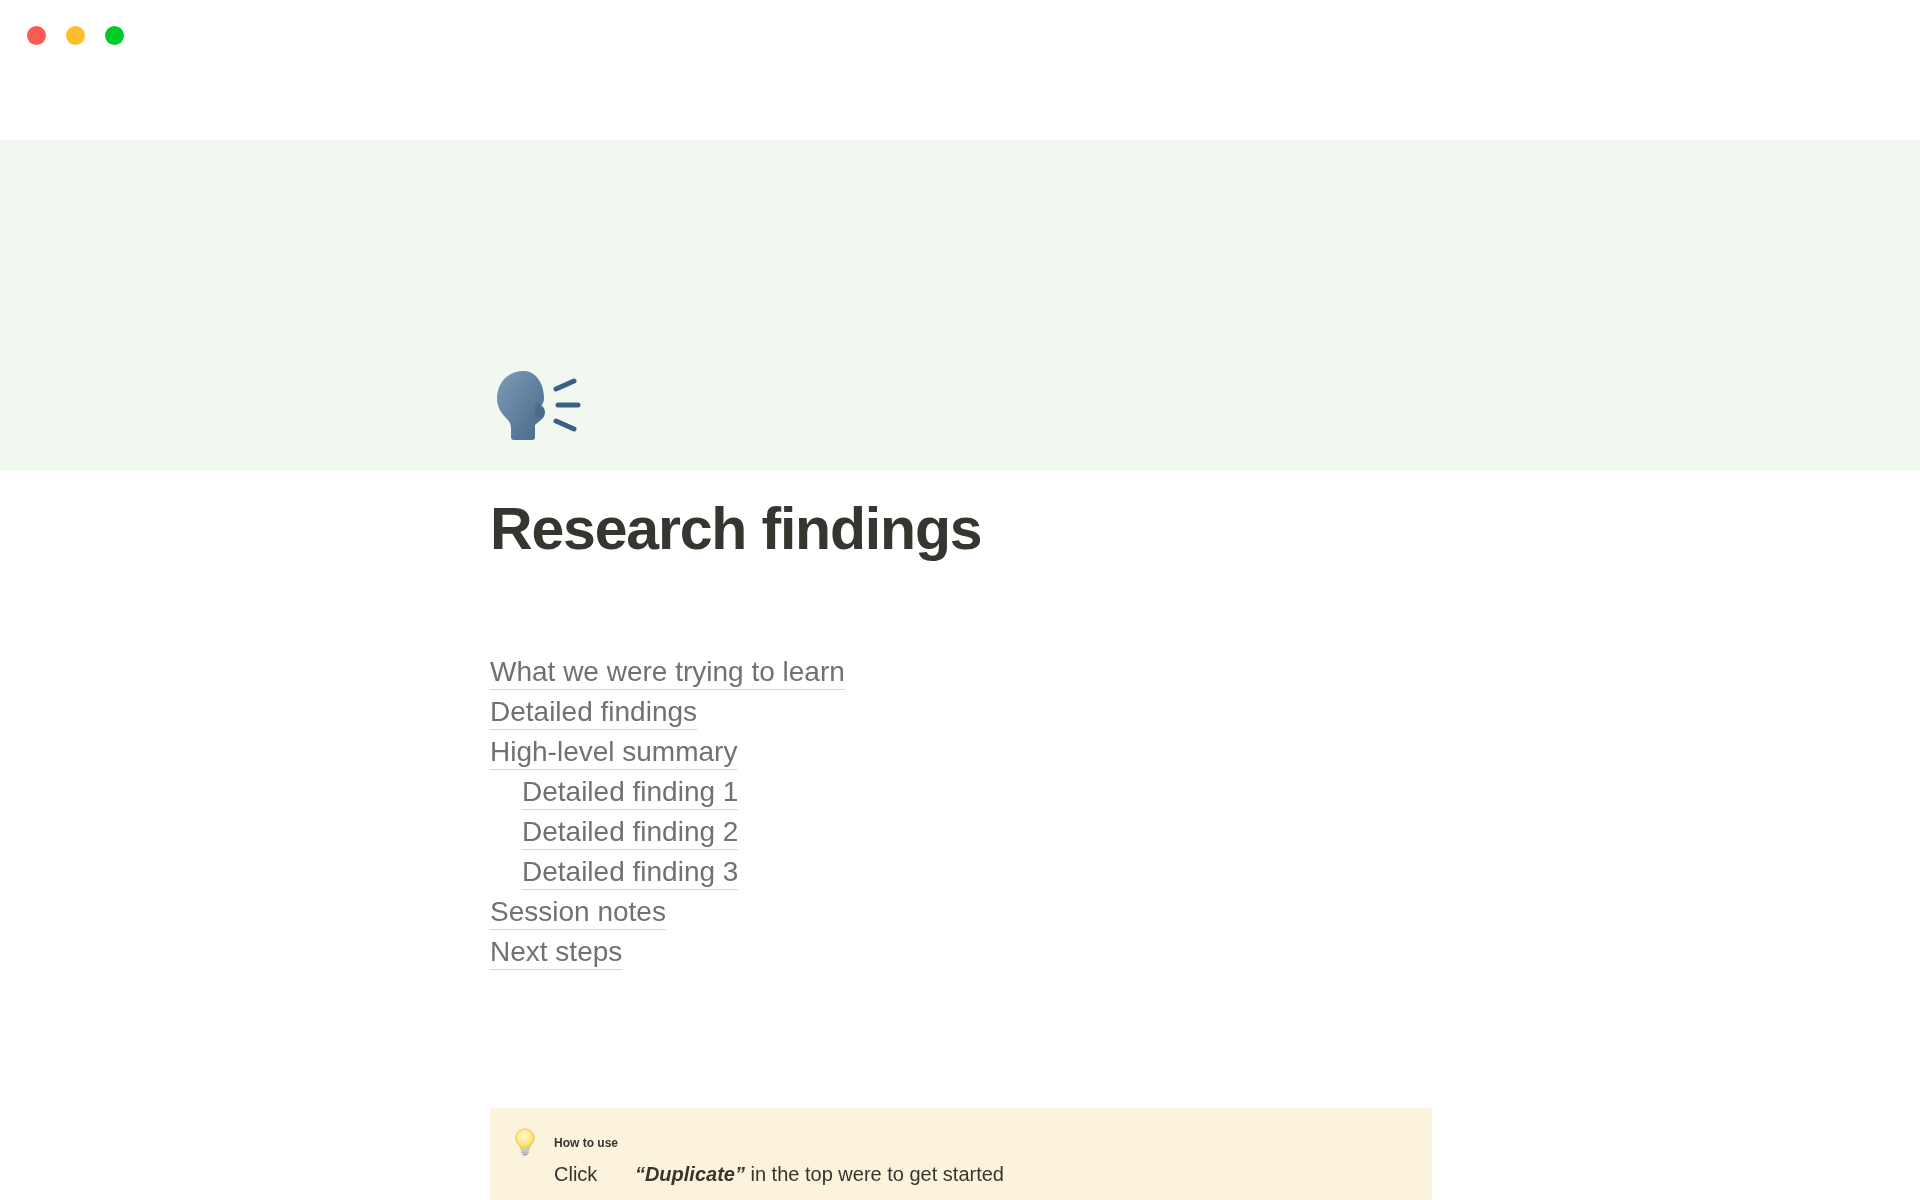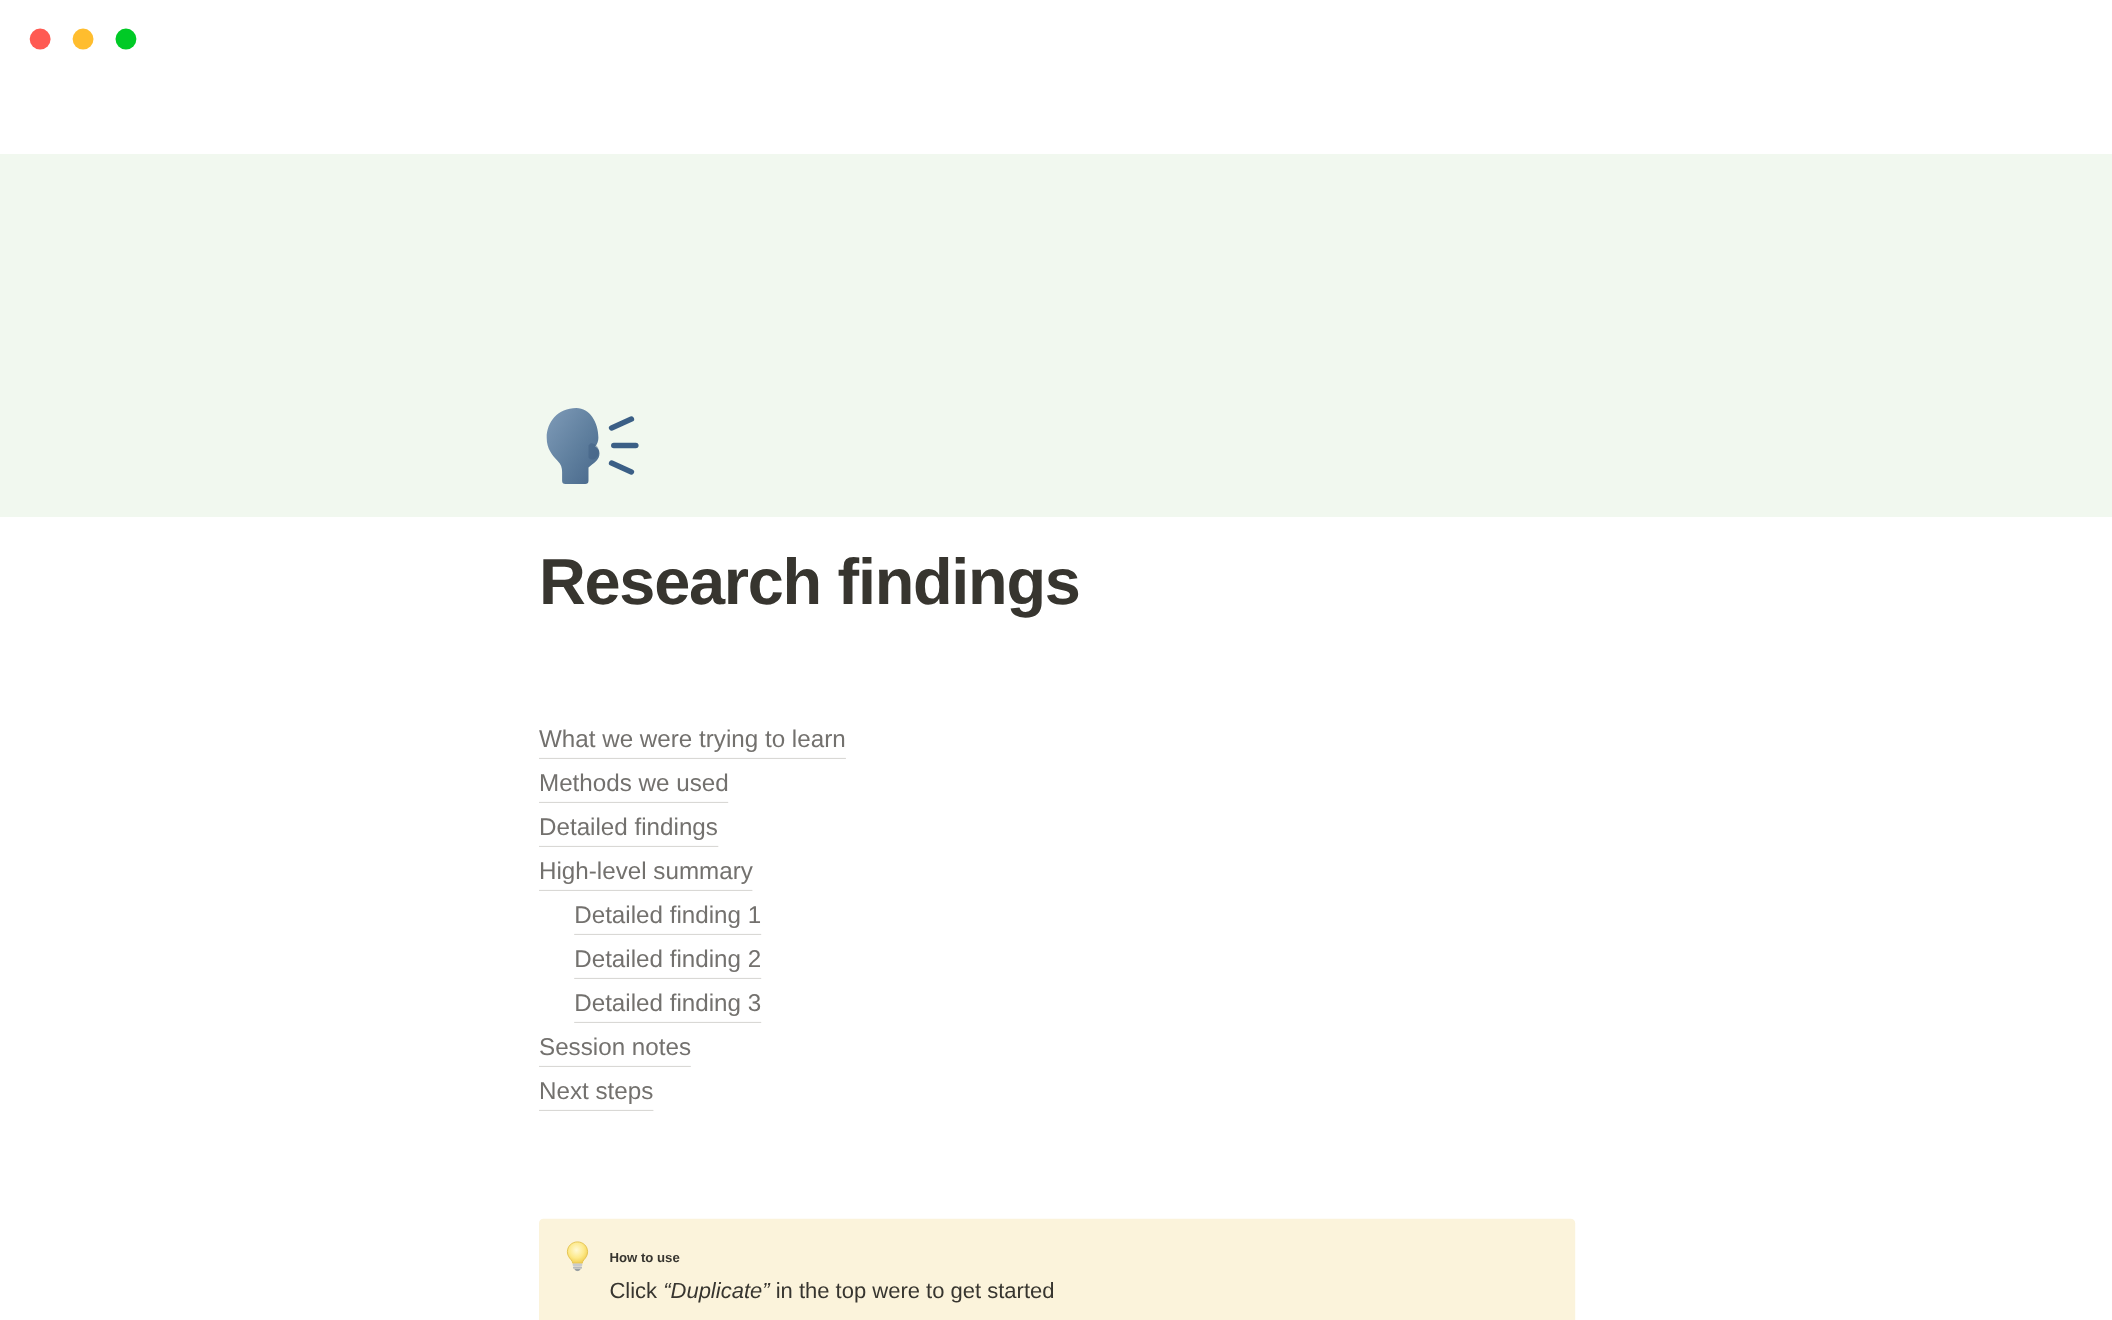--- a/index.html
+++ b/index.html
@@ -96,21 +96,21 @@
   .toc {
     position: absolute;
     left: 490px;
     top: 586px;
     width: 900px;
   }
   .toc-item {
     display: block;
     height: 40px;
     line-height: 32px;
-    font-size: 22px;
+    font-size: 28px;
     color: #73716e;
     white-space: nowrap;
   }
   .toc-link {
     display: inline-block;
     border-bottom: 1px solid #d9d8d5;
     padding-bottom: 1px;
     cursor: pointer;
   }
   .toc-item.level-2 { padding-left: 32px; }
@@ -151,22 +151,23 @@
     color: #37352f;
     white-space: nowrap;
   }
   .callout-text {
     font-size: 20px;
     line-height: 32px;
     color: #37352f;
     white-space: nowrap;
   }
   .callout-text .em {
-    font-weight: 400;
+    font-weight: 700;
     font-style: italic;
+    margin-left: 32px;
   }
 </style>
 </head>
 <body>
 
 <div class="window-chrome">
   <div class="traffic-lights">
     <span class="tl-dot tl-close" title="Close" style="background: rgb(255, 90, 82);"></span>
     <span class="tl-dot tl-min" title="Minimize" style="background: rgb(255, 189, 46);"></span>
     <span class="tl-dot tl-max" title="Maximize" style="background: rgb(0, 202, 38);"></span>
@@ -194,21 +195,20 @@
           <line x1="70" y1="50" x2="90" y2="50"></line>
           <line x1="68" y1="66" x2="86" y2="74"></line>
         </g>
       </svg>
     </div>
 
     <h1 class="page-title" style="color: rgb(55, 53, 47);">Research findings</h1>
 
     <nav class="toc">
         <div class="toc-item level-1"><a class="toc-link">What we were trying to learn</a></div>
-        <div class="toc-item level-1"><a class="toc-link">Methods we used</a></div>
         <div class="toc-item level-1"><a class="toc-link">Detailed findings</a></div>
         <div class="toc-item level-1"><a class="toc-link">High-level summary</a></div>
         <div class="toc-item level-2"><a class="toc-link">Detailed finding 1</a></div>
         <div class="toc-item level-2"><a class="toc-link">Detailed finding 2</a></div>
         <div class="toc-item level-2"><a class="toc-link">Detailed finding 3</a></div>
         <div class="toc-item level-1"><a class="toc-link">Session notes</a></div>
         <div class="toc-item level-1"><a class="toc-link">Next steps</a></div>
       </nav>
 
     <div class="callout" style="background: rgb(251, 243, 219);">

